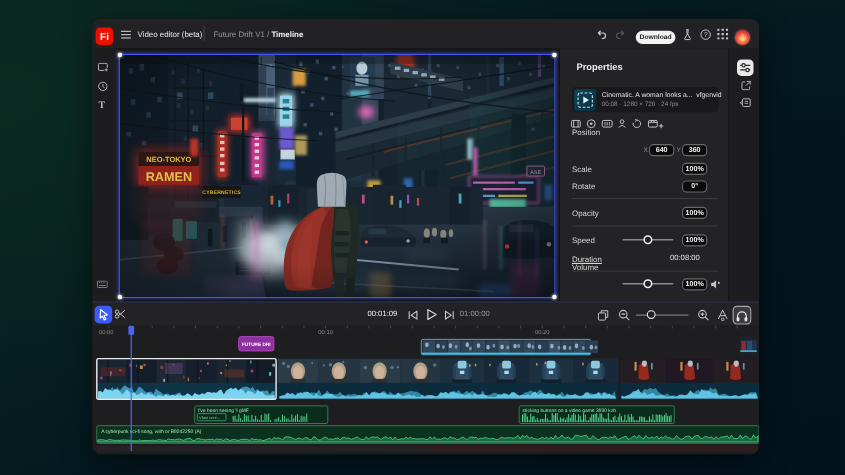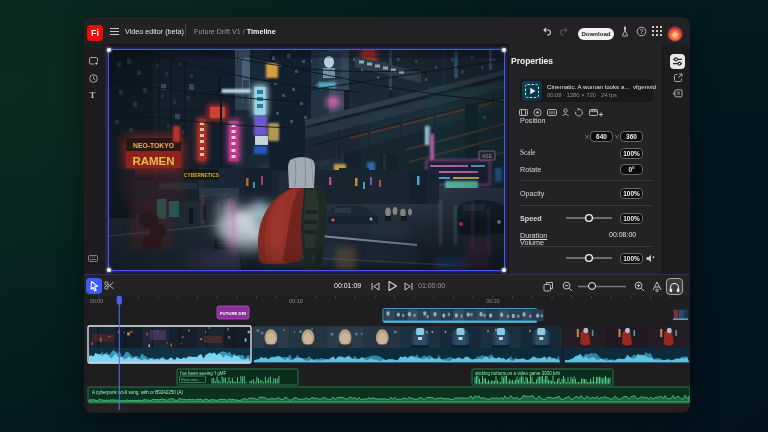--- a/index.html
+++ b/index.html
@@ -38,21 +38,21 @@
   
   .leftrail { position:absolute; left:0; top:27px; width:24px; height:258px; background:#1d1d1f; }
   
   .stage { position:absolute; left:24px; top:27px; width:399px; height:250px; background:#151517; }
   .video { position:absolute; left:25px; top:33px; width:395px; height:220px; }
   .vbord { position:absolute; left:24px; top:32px; width:397px; height:222px;
     border:1.4px solid #4656e8; box-shadow:0 0 4px #3646c8; pointer-events:none; }
   .handle { position:absolute; width:4px; height:4px; background:#fff; border-radius:50%; box-shadow:0 0 3px #fff; }
   
   .props { position:absolute; left:424px; top:27px; width:154px; height:250px; background:#232325; border-left:1px solid #111; }
-  .props .title { position:absolute; left:2px; top:12px; font-size:8.5px; font-weight:bold; color:#f0f0f0; }
+  .props .title { position:absolute; left:15px; top:12px; font-size:8.5px; font-weight:bold; color:#f0f0f0; }
   .pcard { position:absolute; left:11px; top:35px; width:133px; height:23px; background:#19191b; border-radius:4px; }
   .pthumb { position:absolute; left:2px; top:1.5px; width:20px; height:20px; border-radius:3px;
     background:linear-gradient(135deg,#0d4558,#0a2e40); }
   .pcard .t1 { position:absolute; left:27px; top:3.5px; font-size:6.2px; color:#e8e8e8; white-space:nowrap; }
   .pcard .t2 { position:absolute; left:27px; top:12.5px; font-size:5.8px; color:#8f8f8f; white-space:nowrap; }
   .prow-label { position:absolute; left:11px; font-size:7.2px; color:#d8d8d8; }
   .pbox { position:absolute; width:23px; height:11px; background:#0b0b0c; border:1px solid #69696b; border-radius:4px;
     color:#f2f2f2; font-size:6.5px; font-weight:bold; text-align:center; line-height:10px; }
   .pdivider { position:absolute; left:11px; width:133px; height:1px; background:#3a3a3c; }
   .xy { position:absolute; font-size:6px; color:#8f8f8f; }
@@ -595,32 +595,32 @@
         <path d="M80 6.5 h4 M82 4.5 v4" stroke-width="1"></path>
       </g>
     </svg>
 
     <div class="prow-label" style="top:72px;">Position</div>
     <div class="xy" style="left:76px; top:90px;">X</div>
     <div class="pbox" style="left:81px; top:87px;">640</div>
     <div class="xy" style="left:106px; top:90px;">Y</div>
     <div class="pbox" style="left:111px; top:87px;">360</div>
 
-    <div class="prow-label" style="top:104.5px;font-family:Liberation Serif, serif;">Scale</div>
+    <div class="prow-label" style="top:104.5px;">Scale</div>
     <div class="pbox" style="left:111px; top:103.5px;">100%</div>
 
     <div class="prow-label" style="top:121px;">Rotate</div>
     <div class="pbox" style="left:111px; top:120px;">0°</div>
     <div class="pdivider" style="top:136px;"></div>
 
     <div class="prow-label" style="top:145px;">Opacity</div>
     <div class="pbox" style="left:111px; top:144px;">100%</div>
     <div class="pdivider" style="top:161px;"></div>
 
-    <div class="prow-label" style="top:170px;font-weight:bold;">Speed</div>
+    <div class="prow-label" style="top:170px;">Speed</div>
     <svg style="position:absolute;left:56px;top:169px;" width="48" height="10" viewBox="0 0 48 10">
       <line x1="1" y1="5" x2="47" y2="5" stroke="#8a8a8c" stroke-width="1.4"></line>
       <circle cx="24" cy="5" r="3.4" fill="#232325" stroke="#f0f0f0" stroke-width="1.4"></circle>
     </svg>
     <div class="pbox" style="left:111px; top:169px;">100%</div>
 
     <div class="prow-label" style="top:186.5px;text-decoration:underline;">Duration</div>
     <div class="ptext" style="left:100px; top:186.5px;">00:08:00</div>
     <div class="pdivider" style="top:202px;"></div>
 

